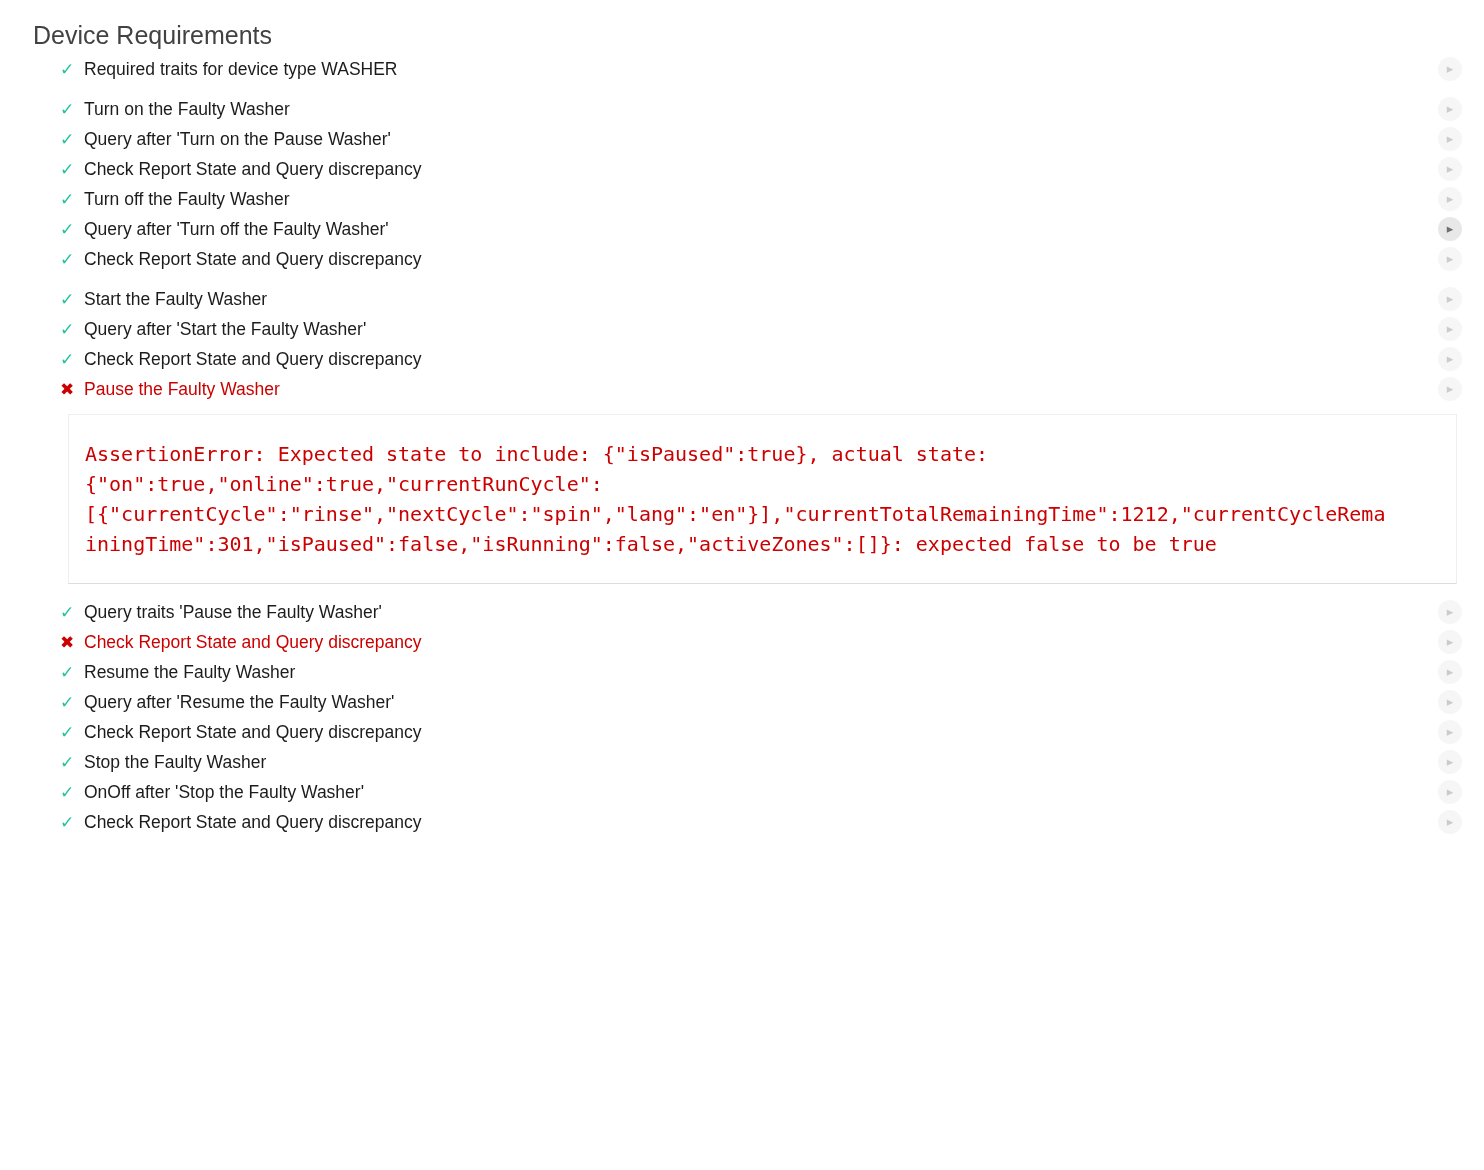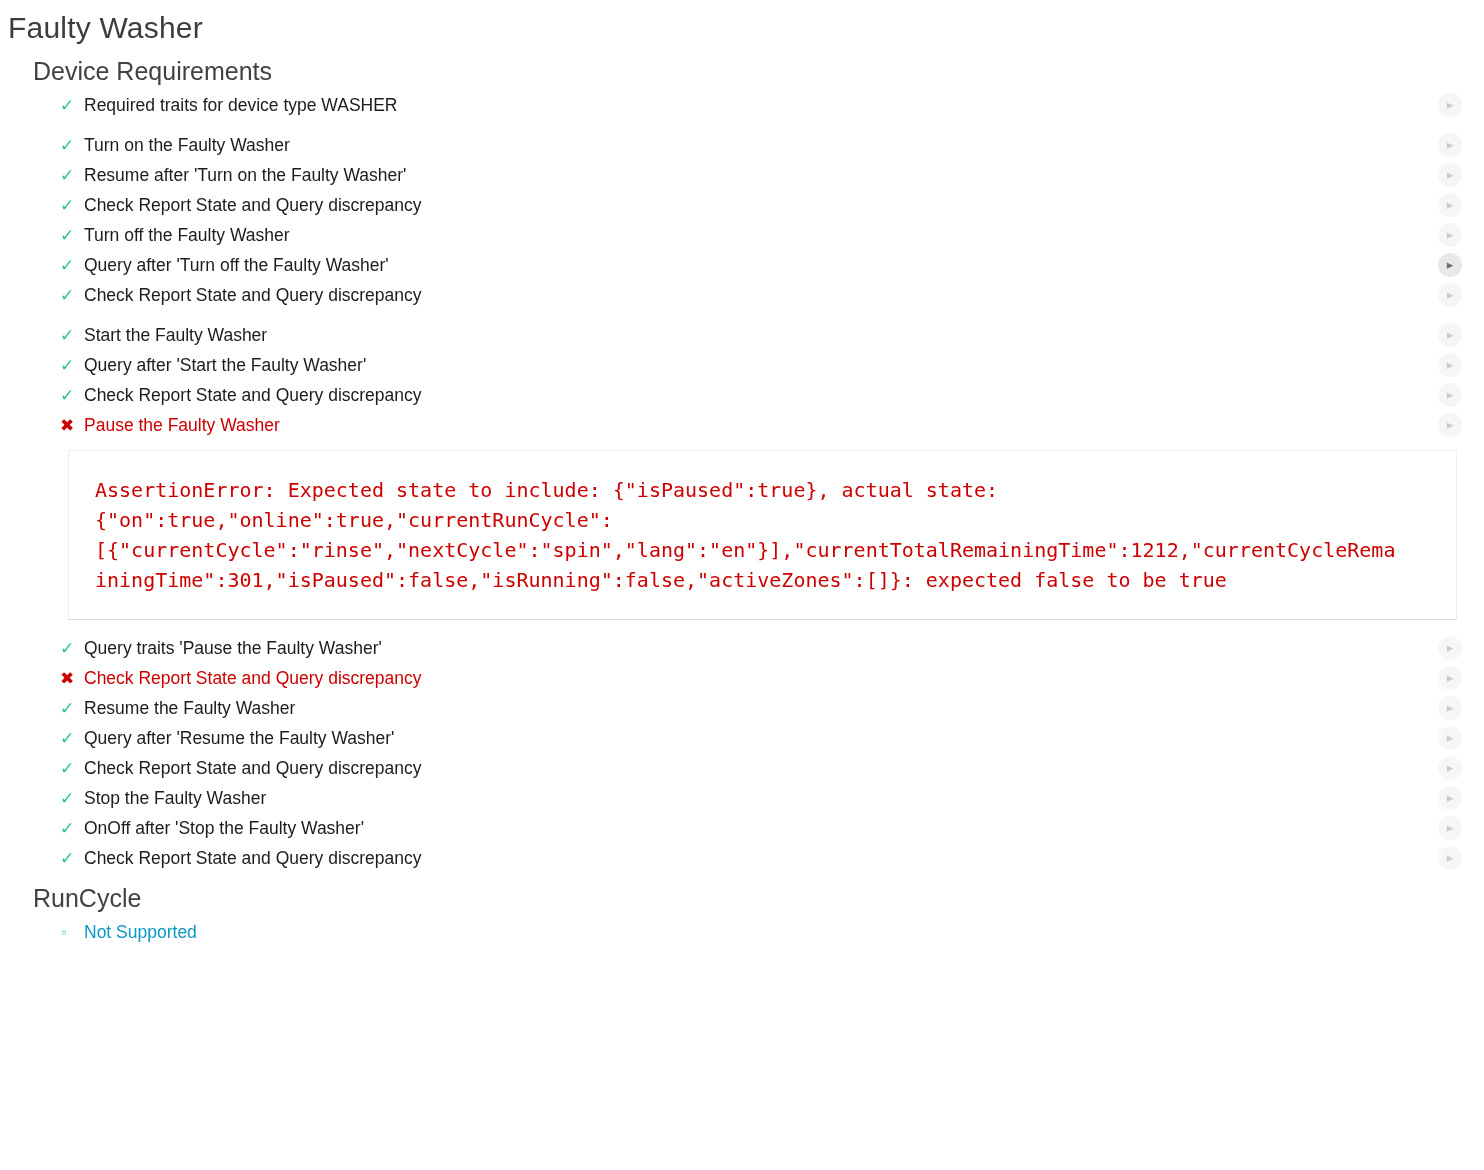--- a/index.html
+++ b/index.html
@@ -40,35 +40,34 @@
     width: 24px; height: 24px; border-radius: 50%;
     background: #f6f6f6; color: #cbcbcb;
     font-family: "DejaVu Sans", sans-serif;
     font-size: 13px; line-height: 24px; text-align: center;
     text-decoration: none; cursor: pointer;
   }
   .replay.replay-hover { background: #e8e8e8; color: #6f6f6f; }
   pre.error {
     display: block;
     margin: 10px 19px 13px 8px;
-    padding: 24px 26px;
+    padding: 24px 16px;
     border: 1px solid #eeeeee; border-bottom-color: #dddddd;
     border-radius: 0;
     background: #ffffff;
     font-family: "DejaVu Sans Mono", "Liberation Mono", monospace;
     font-size: 20px; line-height: 30px;
     color: var(--fail);
     white-space: pre-wrap; overflow-wrap: break-word;
   }
 </style>
 </head>
 <body>
 
 <div id="report">
-  <h1 class="root-title">Faulty Washer</h1>
   <div id="suites">
   <section class="suite">
     <h2 class="suite-title">Device Requirements</h2>
     <ul class="tests">
   <li class="test pass">
     <span class="status pass">✓</span><span class="label">Required traits for device type WASHER</span>
     <a class="replay">▸</a>
     
   </li>
 </ul>
@@ -76,21 +75,21 @@
 
   <section class="suite">
     <ul class="tests">
   <li class="test pass">
     <span class="status pass">✓</span><span class="label">Turn on the Faulty Washer</span>
     <a class="replay">▸</a>
     
   </li>
 
   <li class="test pass">
-    <span class="status pass">✓</span><span class="label">Resume after 'Turn on the Faulty Washer'</span>
+    <span class="status pass">✓</span><span class="label">Query after 'Turn on the Pause Washer'</span>
     <a class="replay">▸</a>
     
   </li>
 
   <li class="test pass">
     <span class="status pass">✓</span><span class="label">Check Report State and Query discrepancy</span>
     <a class="replay">▸</a>
     
   </li>
 
@@ -185,24 +184,14 @@
   </li>
 
   <li class="test pass">
     <span class="status pass">✓</span><span class="label">Check Report State and Query discrepancy</span>
     <a class="replay">▸</a>
     
   </li>
 </ul>
   </section>
 
-  <section class="suite">
-    <h2 class="suite-title">RunCycle</h2>
-    <ul class="tests">
-  <li class="test pending">
-    <span class="status pending">◦</span><span class="label">Not Supported</span>
-    
-    
-  </li>
-</ul>
-  </section>
 </div>
 </div>
 
 </body></html>

